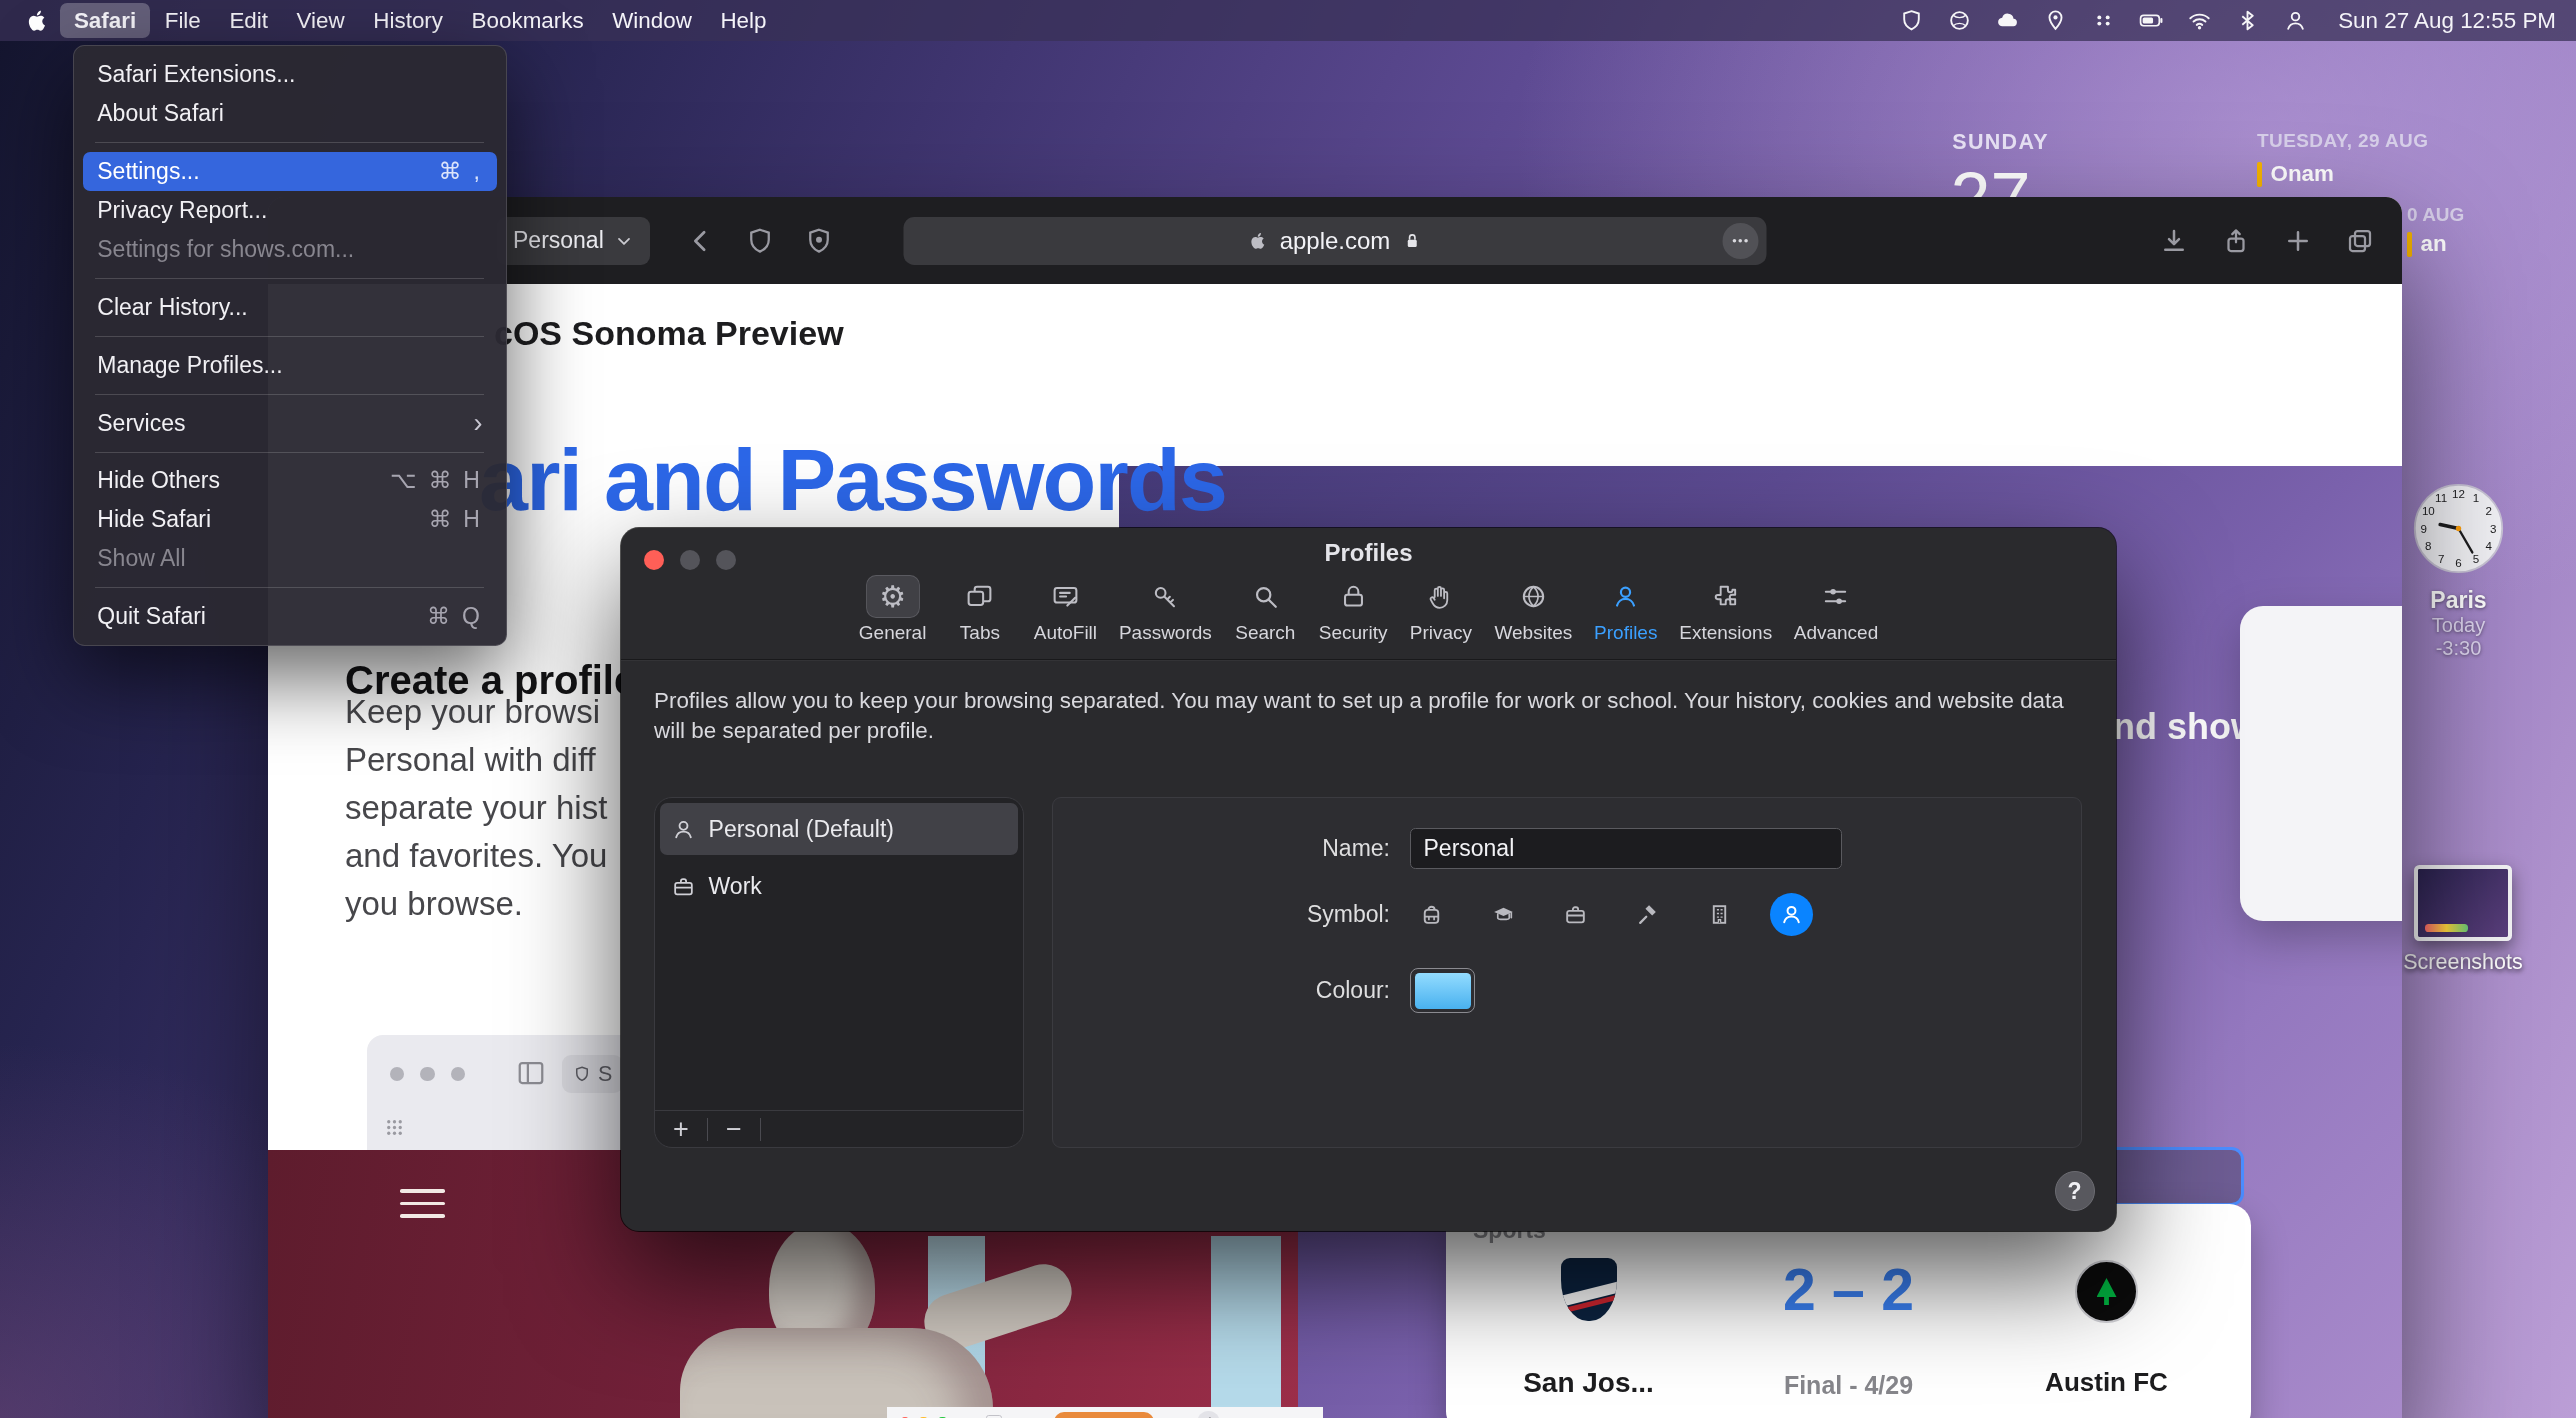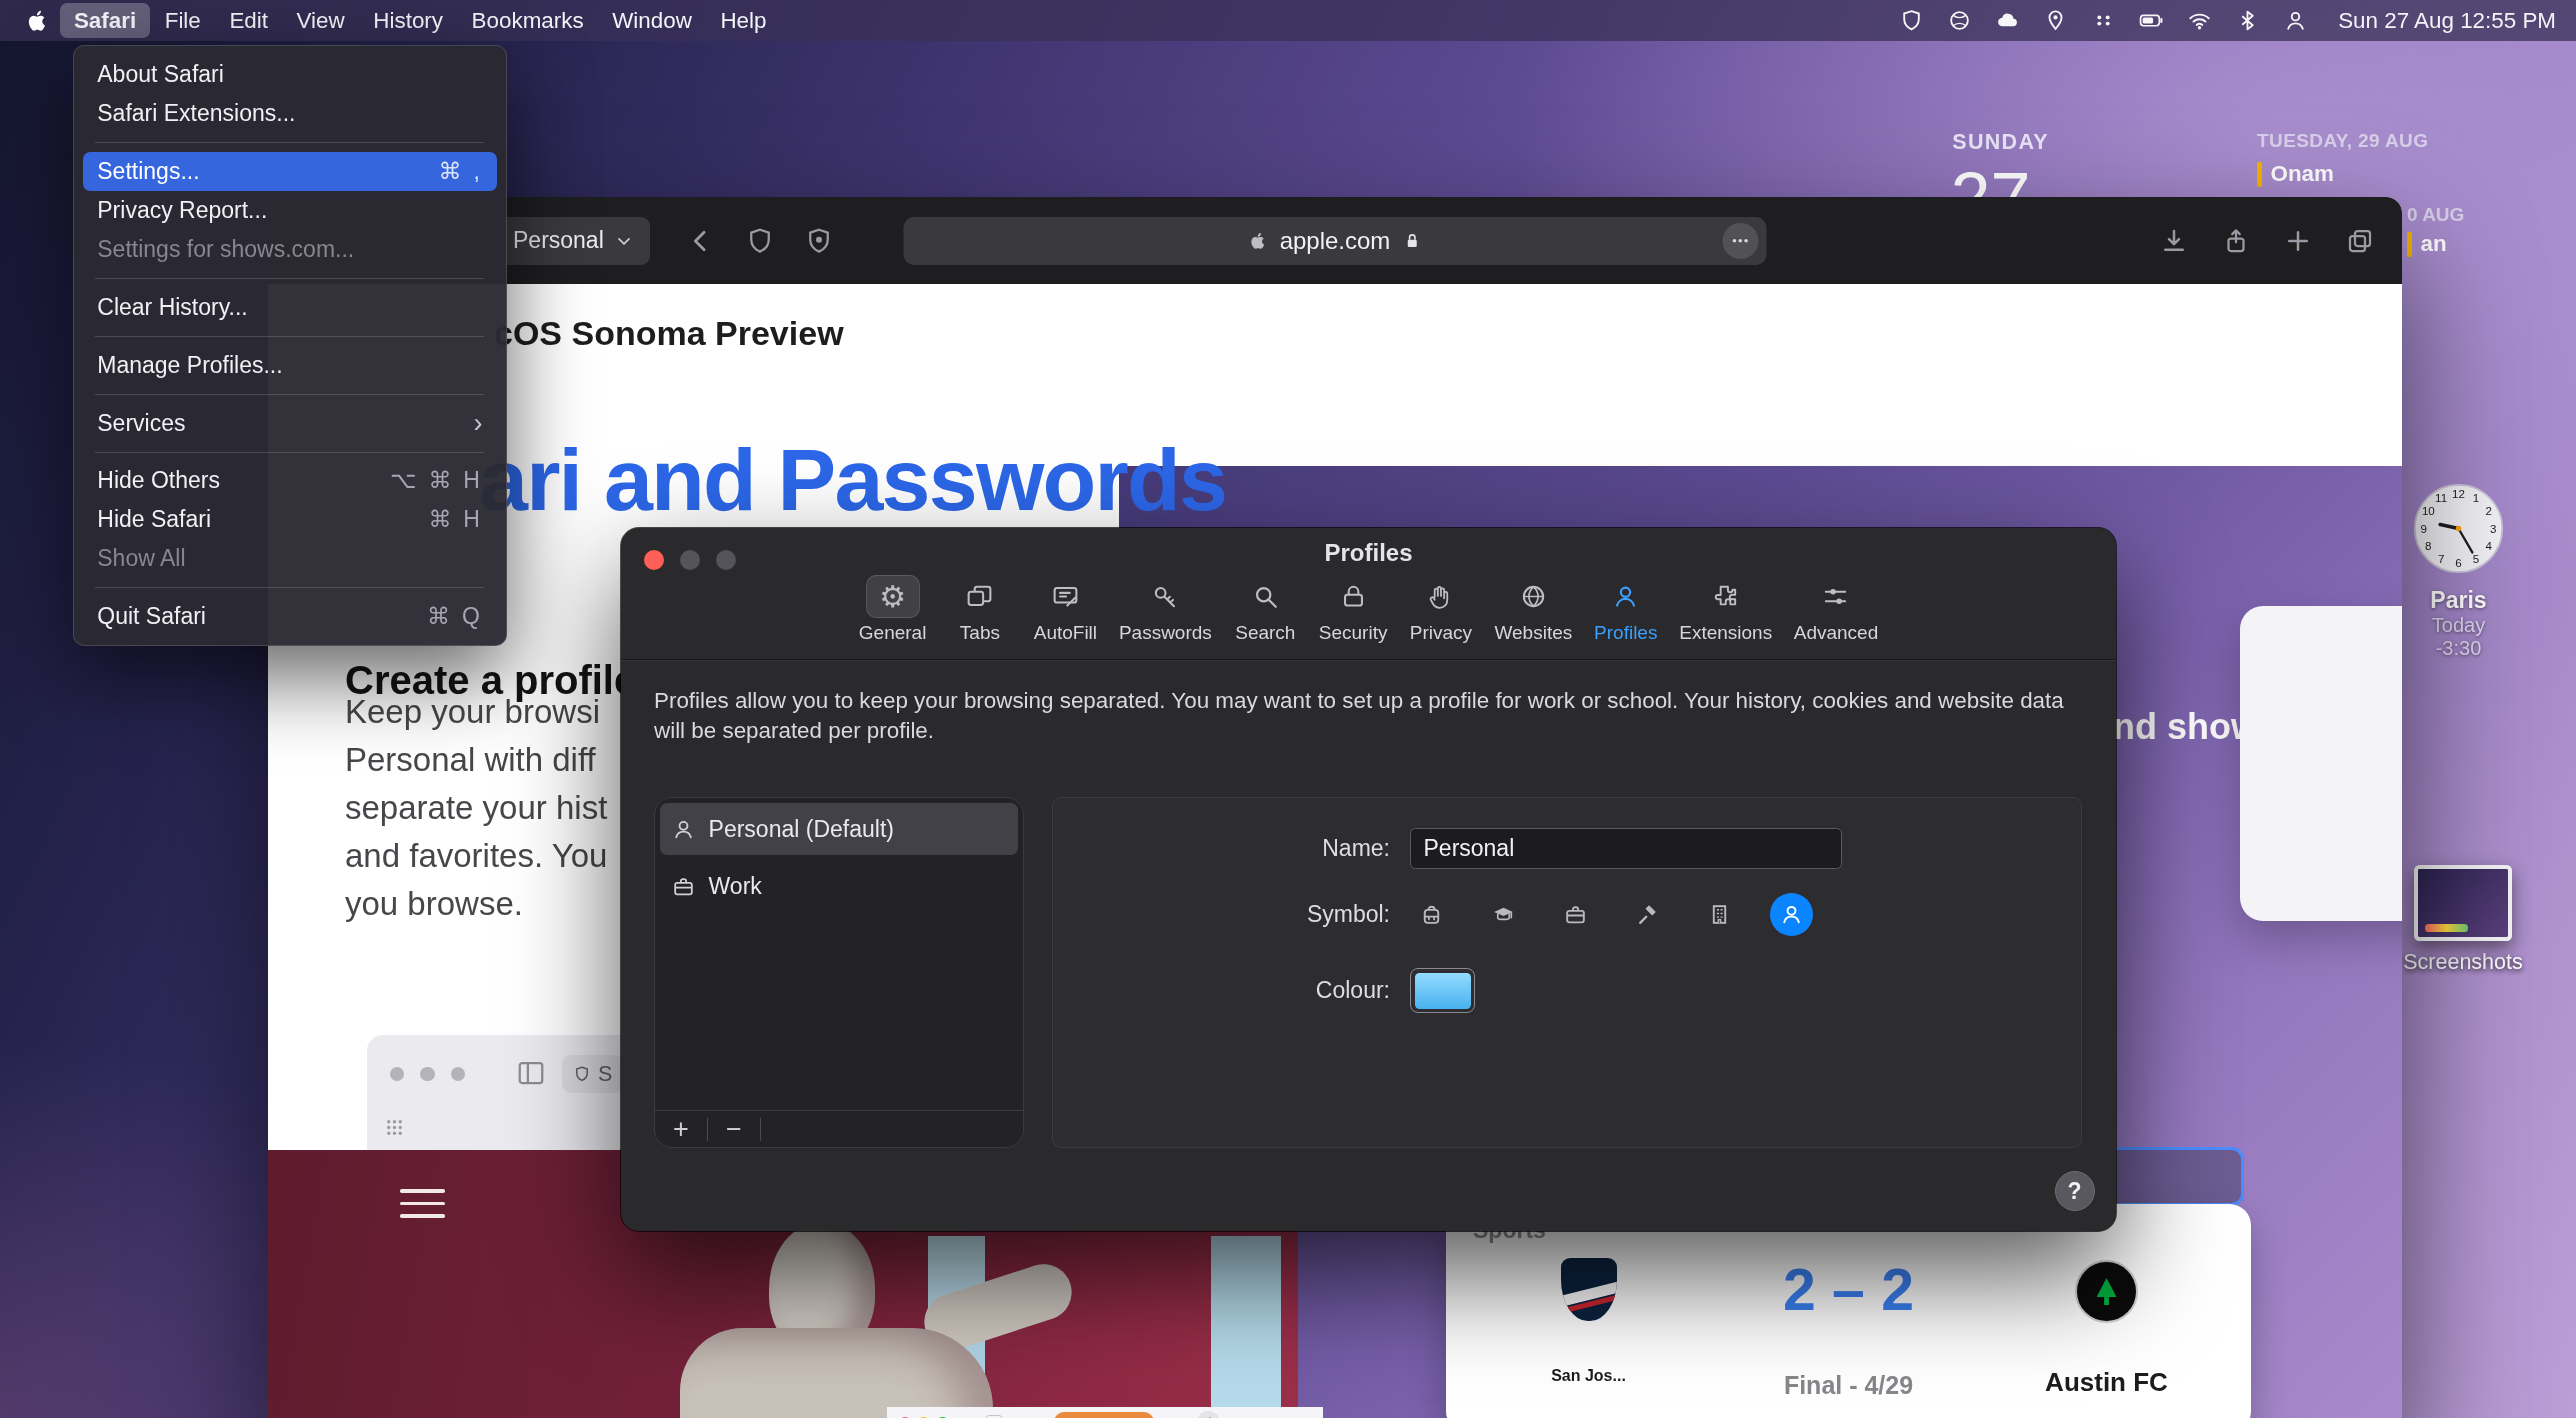--- a/index.html
+++ b/index.html
@@ -58,21 +58,21 @@
     background:#f4f4f7;box-shadow:0 18px 45px rgba(0,0,0,.25)}
   .bluerect{position:absolute;left:893px;top:681px;width:226px;height:53px;border-radius:12.5px;
     border:3.6px solid #4b8dff;background:rgba(30,34,60,.35)}
   .sports{position:absolute;left:327px;top:738px;width:805px;height:229px;border-radius:21.5px;
     background:#fff;box-shadow:0 16px 36px rgba(0,0,0,.28)}
   .sports-h{position:absolute;left:27px;top:12.5px;font-size:23px;font-weight:700;color:#8e8e93}
   .logo-q{position:absolute;left:115px;top:54px;width:56px;height:63px;background:#0c2340;
     border-radius:9px 9px 27px 27px/9px 9px 41px 41px;overflow:hidden}
   .logo-q i{position:absolute;left:-9px;top:30px;width:81px;height:10.7px;background:#fff;transform:rotate(-14deg)}
   .logo-q b{position:absolute;left:-9px;top:43px;width:81px;height:5.4px;background:#d22630;transform:rotate(-14deg)}
-  .t1name{position:absolute;left:53px;top:163px;width:179px;text-align:center;font-size:16px;font-weight:700;color:#1d1d1f}
+  .t1name{position:absolute;left:53px;top:163px;width:179px;text-align:center;font-size:28px;font-weight:700;color:#1d1d1f}
   .score{position:absolute;left:0;right:0;top:52px;text-align:center;font-size:59px;font-weight:700;color:#3b82f6}
   .sstatus{position:absolute;left:0;right:0;top:167px;text-align:center;font-size:25px;color:#86868b;font-weight:600}
   .logo-a{position:absolute;left:629px;top:56px;width:59px;height:59px;border-radius:50%;background:#0b0b0b;
     border:2.7px solid #cfcfd4;display:flex;align-items:center;justify-content:center}
   .logo-a i{width:20px;height:27px;background:#00b140;clip-path:polygon(50% 0,100% 70%,62% 70%,62% 100%,38% 100%,38% 70%,0 70%)}
   .t2name{position:absolute;left:571px;top:163px;width:179px;text-align:center;font-size:26px;font-weight:700;color:#1d1d1f}
   
   .red{position:absolute;left:0;top:866px;width:1030px;height:287px;
     background:linear-gradient(100deg,#5e1c2d 0%,#74213a 45%,#8b2842 75%,#9c2f4a 100%)}
   .burger{position:absolute;left:132px;top:39px;width:45px}
@@ -597,24 +597,24 @@
       <svg class="sicon" viewBox="0 0 24 24">
           <circle cx="12" cy="8.3" r="3.6" fill="none" stroke="currentColor" stroke-width="1.8"></circle>
           <path d="M5 20a7.3 7.3 0 0 1 14 0" fill="none" stroke="currentColor" stroke-width="1.8" stroke-linecap="round"></path>
         </svg>
       <span class="mb-clock">Sun 27 Aug 12:55 PM</span>
     </div>
   </div>
 
   <div class="dropdown">
     <div class="dd-item">
+        <span>Safari Extensions...</span>
+      </div>
+    <div class="dd-item">
         <span>About Safari</span>
-      </div>
-    <div class="dd-item">
-        <span>Safari Extensions...</span>
       </div>
     <div class="dd-sep"></div>
     <div class="dd-item hl">
         <span>Settings...</span>
         <span class="dd-short">⌘ ,</span>
       </div>
     <div class="dd-item">
         <span>Privacy Report...</span>
       </div>
     <div class="dd-item dis">

